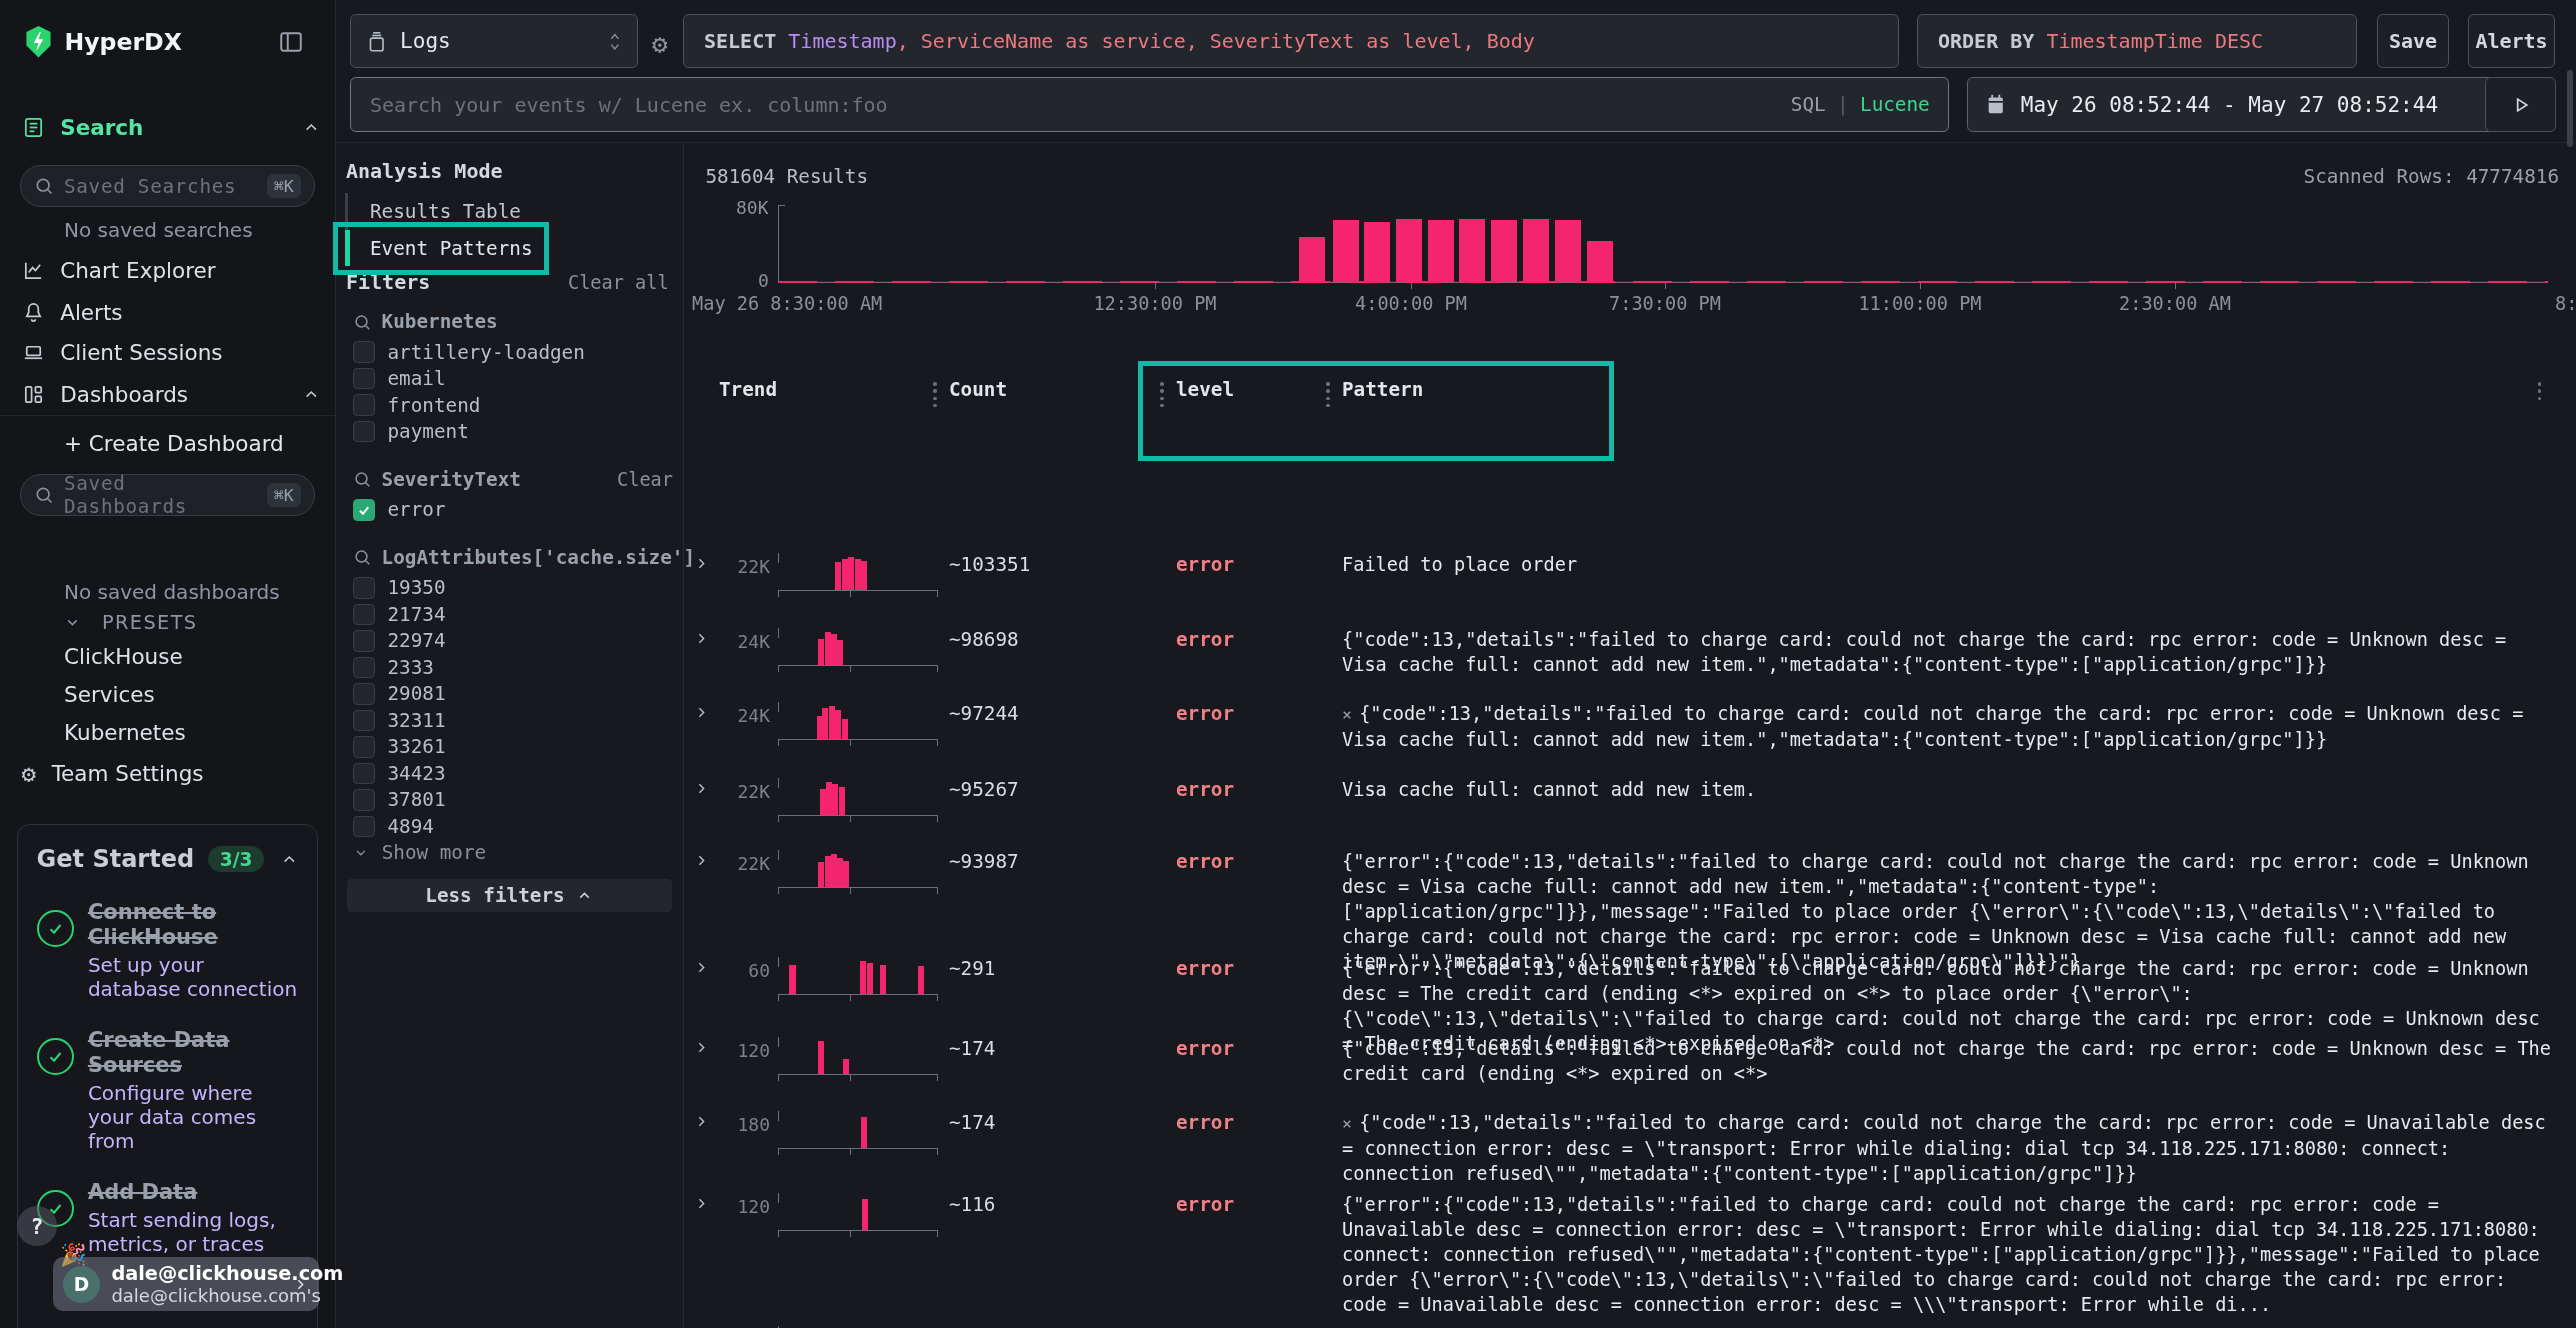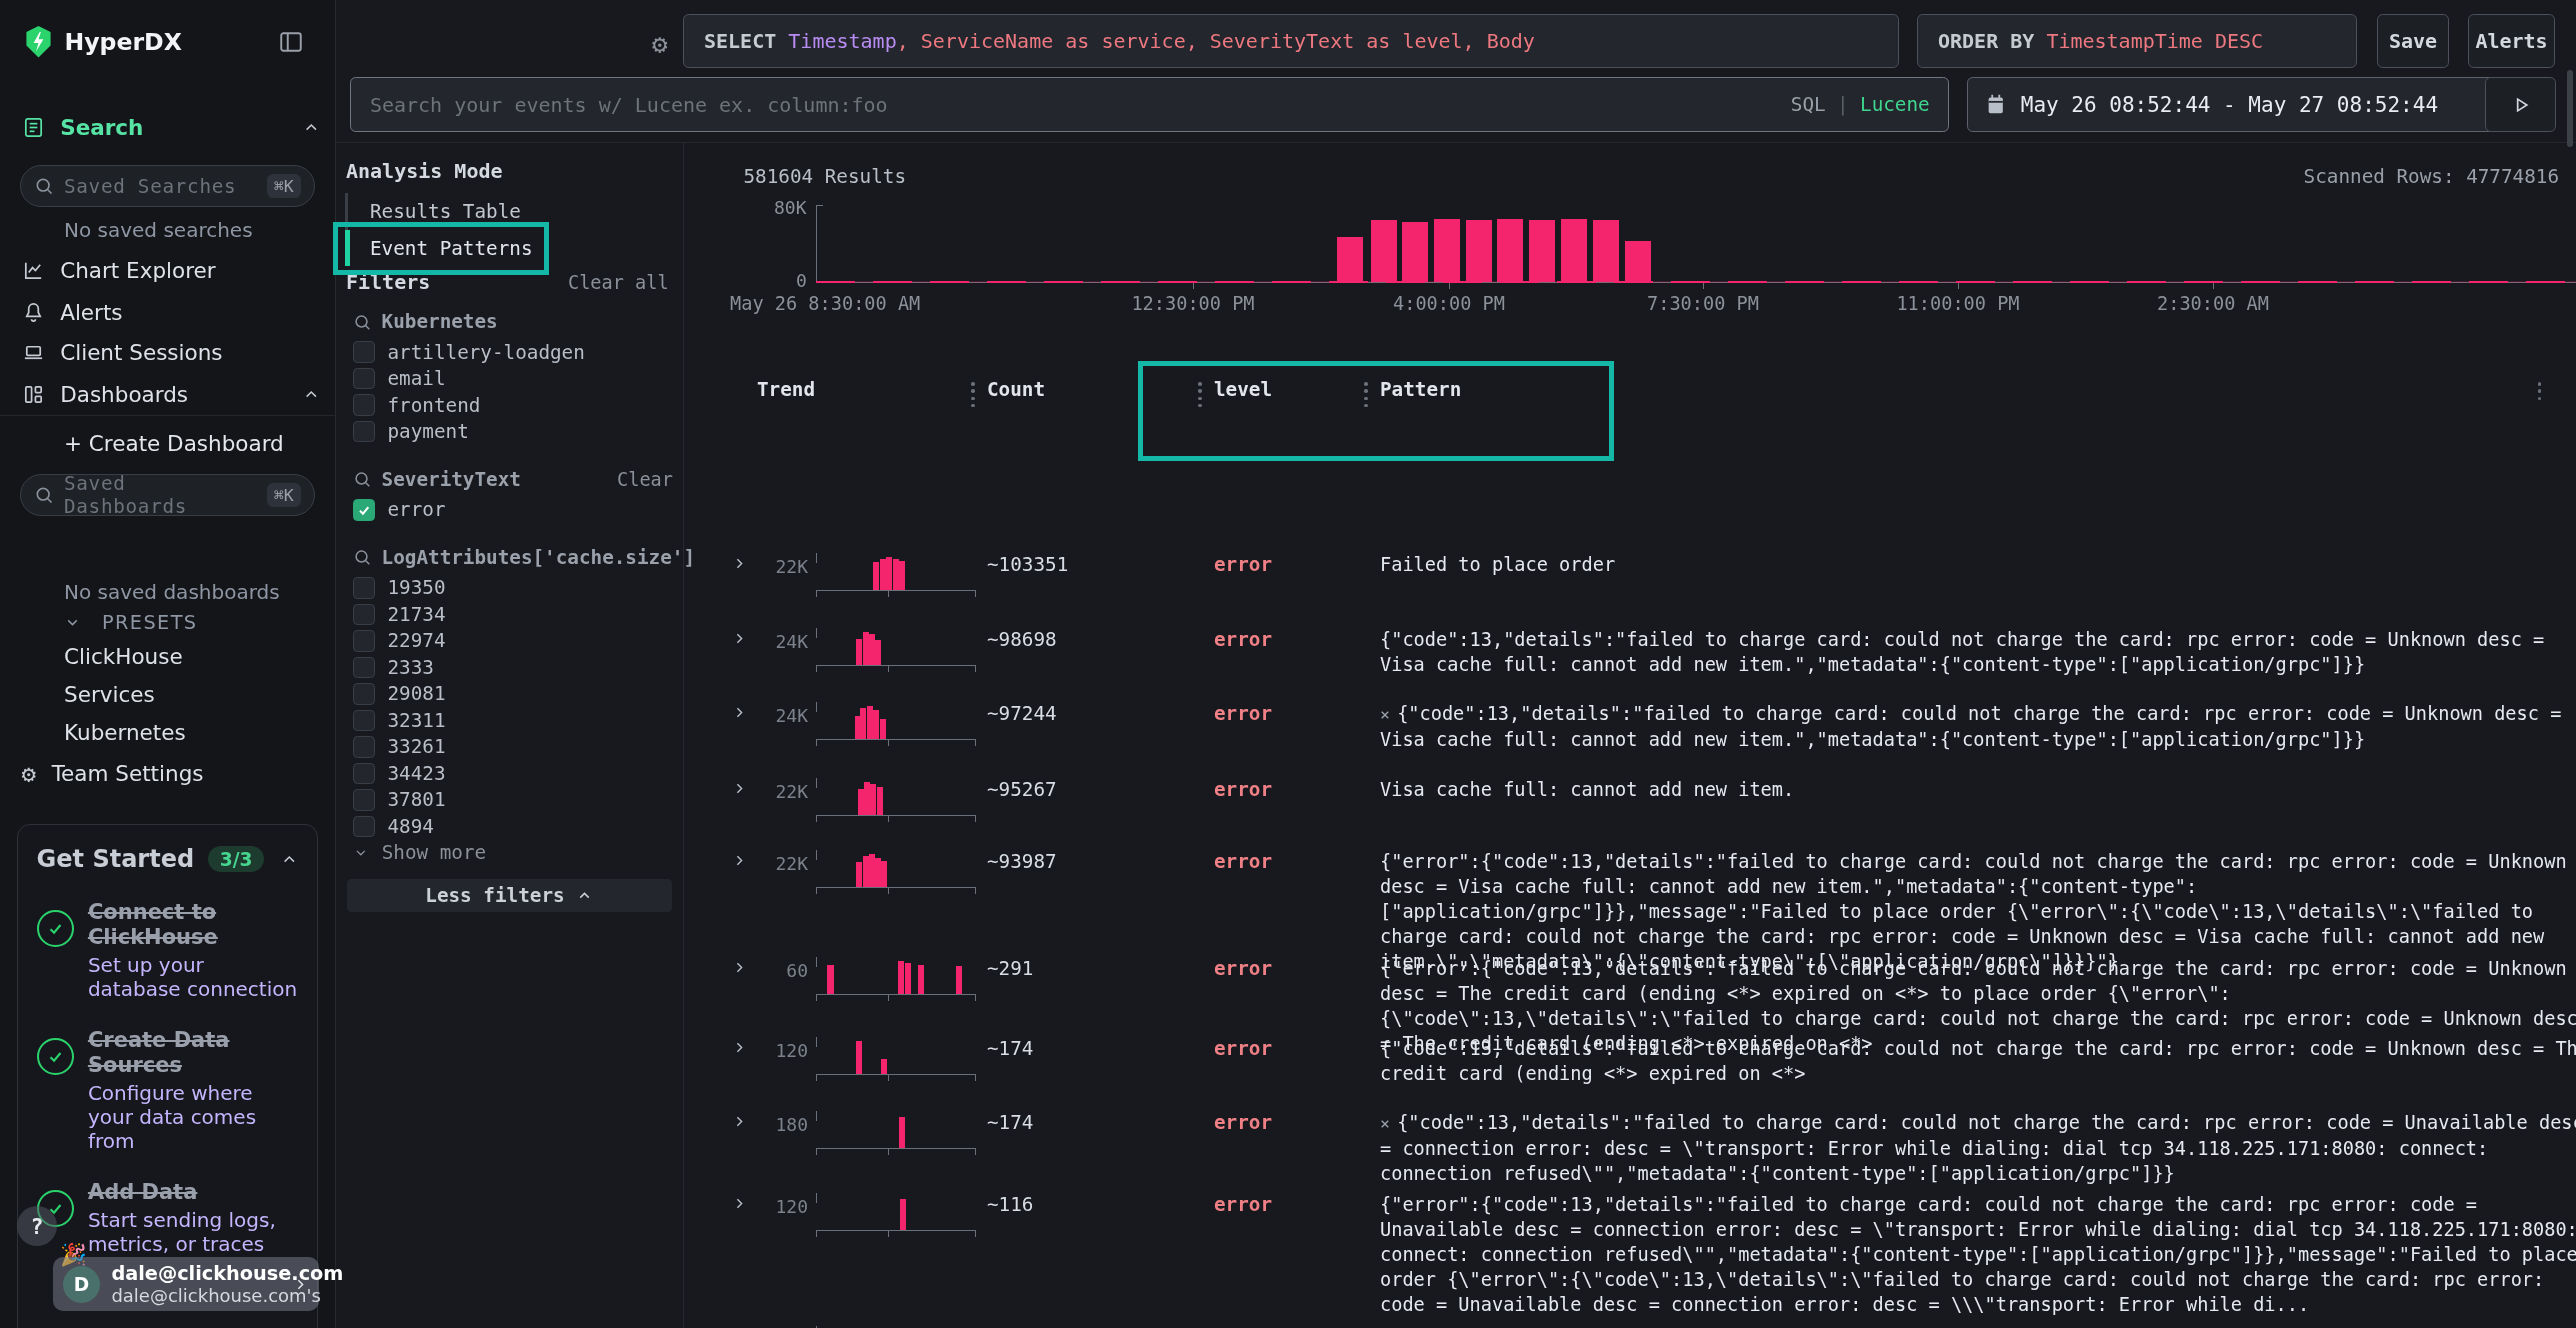--- a/index.html
+++ b/index.html
@@ -59,21 +59,21 @@
   .fgroup-h .lnk{margin-left:auto;color:#8b9099;font-size:18.6px;cursor:pointer;}
   .frow{display:flex;align-items:center;gap:13px;height:26.5px;cursor:pointer;}
   .cb{width:21.5px;height:21.5px;border-radius:4.3px;background:#23262c;border:1.4px solid #3a3e46;
       box-sizing:border-box;flex:none;display:flex;align-items:center;justify-content:center;}
   .cb.on{background:#2aa876;border-color:#2aa876;}
   .frow .flbl{color:#b9bec7;font-size:19.3px;}
   #less-filters{position:absolute;left:10.7px;right:11.4px;top:736px;height:33px;background:#24262d;
                 border-radius:4.3px;display:flex;align-items:center;justify-content:center;gap:11.4px;
                 color:#ccd1d9;font-weight:bold;font-size:19.3px;cursor:pointer;}
   
-  #main{position:absolute;left:684px;top:143px;right:0;bottom:0;margin-left:38px;}
+  #main{position:absolute;left:684px;top:143px;right:0;bottom:0;}
   .hbar{position:absolute;bottom:0;width:26px;background:#f5256d;}
   .xtick{position:absolute;top:0;width:1.4px;height:6.4px;background:#6b717b;}
   .xlab{position:absolute;top:10px;color:#8b9099;font-size:18.6px;white-space:nowrap;transform:translateX(-50%);}
   
   .trow{position:absolute;left:0;right:29px;}
   .chev{position:absolute;left:8.6px;top:8.6px;color:#b9bfc8;}
   .spark-lab{position:absolute;left:29px;top:10px;width:57px;text-align:right;color:#7c828c;font-size:18px;}
   .spark{position:absolute;left:94px;top:7.2px;width:160px;height:37px;border-bottom:1.4px solid #6b717b;}
   .spark:before{content:"";position:absolute;left:0;top:0;width:1.4px;height:10px;background:#6b717b;}
   .spark .sbar{position:absolute;bottom:0;width:6.4px;background:#f5256d;}
@@ -277,20 +277,36 @@
       </div>
       <span class="icon" style="margin-left:auto;color:#e8ebf0;">
         <svg width="17" height="17" viewBox="0 0 24 24" fill="none" stroke="currentColor" stroke-width="2">
             <polyline points="9,6 15,12 9,18"></polyline>
           </svg>
       </span>
     </div>
   </div>
 
   <div class="abs" style="left:336px;top:0;right:0;height:143px;">
+    <div class="inputbox" style="left:14.3px;top:14.3px;width:288px;height:54px;padding:0 14.3px;gap:13px;cursor:pointer;">
+      <span class="icon" style="color:#b9bfc8;">
+        <svg width="21.5" height="21.5" viewBox="0 0 24 24" fill="none" stroke="currentColor" stroke-width="1.8">
+            <line x1="8" y1="2" x2="16" y2="2"></line>
+            <line x1="7" y1="5" x2="17" y2="5"></line>
+            <rect x="5" y="8" width="14" height="14" rx="2"></rect>
+          </svg>
+      </span>
+      <span style="font-size:21px;color:#e3e7ed;">Logs</span>
+      <span class="icon" style="margin-left:auto;color:#8b919b;">
+        <svg width="15.7" height="21.5" viewBox="0 0 20 30" fill="none" stroke="currentColor" stroke-width="2">
+            <polyline points="5,11 10,5 15,11"></polyline>
+            <polyline points="5,19 10,25 15,19"></polyline>
+          </svg>
+      </span>
+    </div>
     <span class="icon abs" style="left:316px;top:29px;color:#8b9099;font-size:26px;cursor:pointer;">⚙</span>
 
     <div class="inputbox" style="left:347px;top:14.3px;width:1216px;height:54px;padding:0 20px;">
       <span style="font-size:20px;white-space:nowrap;overflow:hidden;">
         <span class="kw">SELECT </span><span class="sql-purple">Timestamp</span><span class="sql-red">, </span><span class="sql-red">ServiceName as service, SeverityText as level, Body</span>
       </span>
     </div>
 
     <div class="inputbox" style="left:1581px;top:14.3px;width:440px;height:54px;padding:0 20px;">
       <span style="font-size:20px;white-space:nowrap;">

